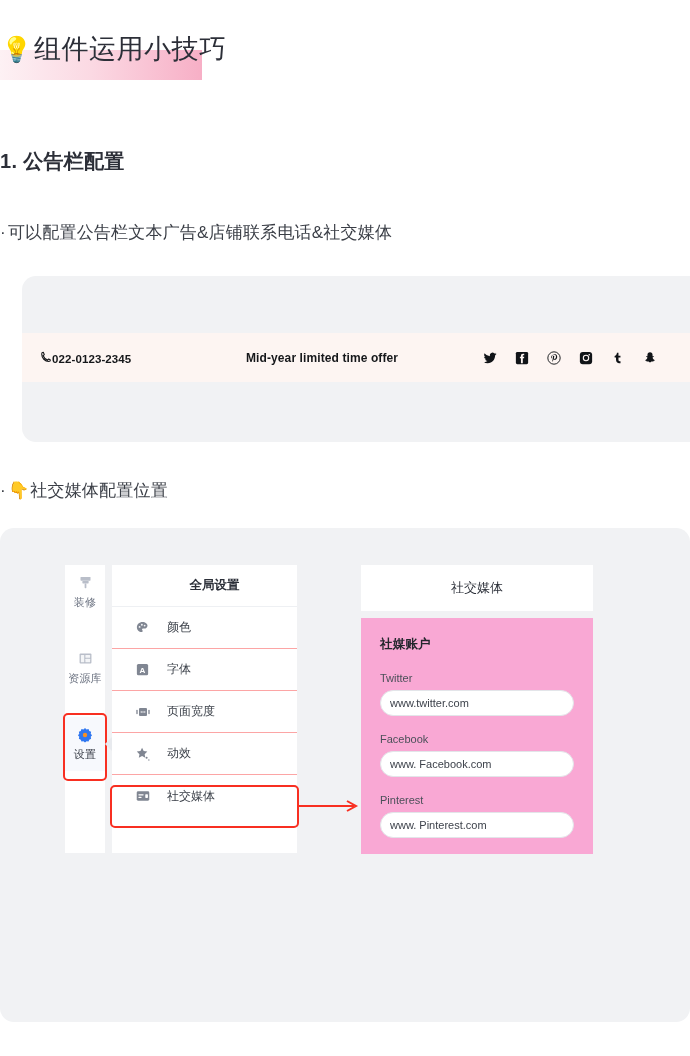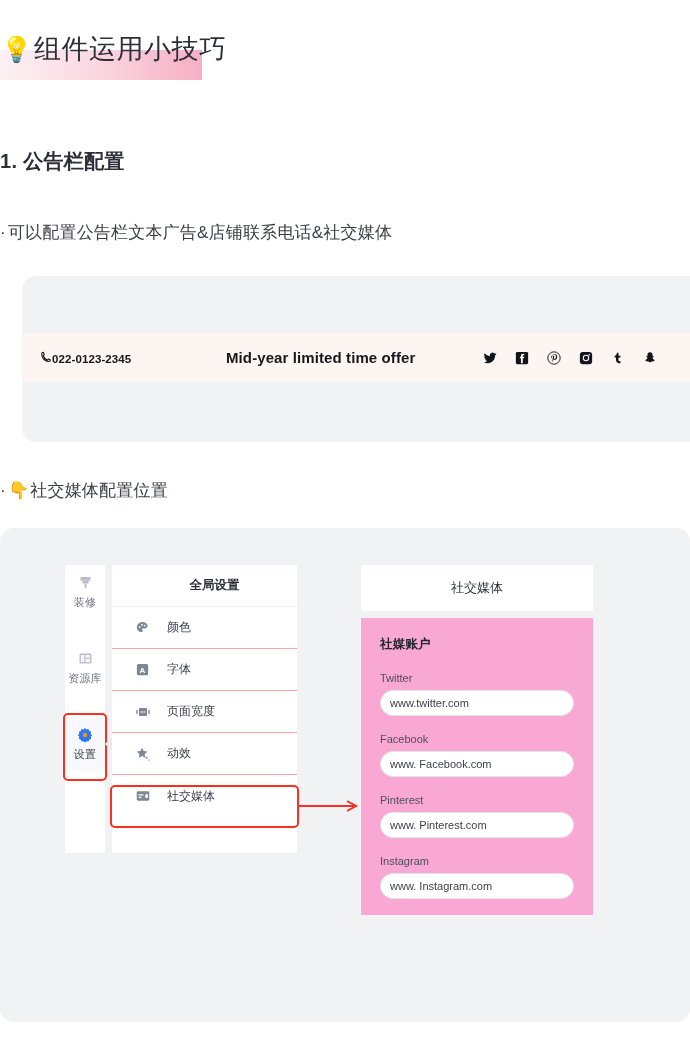--- a/index.html
+++ b/index.html
@@ -78,22 +78,22 @@
   .ann-phone {
     display: flex; align-items: flex-end; gap: 0;
     margin-left: 18px;
     font-size: 11.5px;
     font-weight: bold;
     color: #15171a;
     letter-spacing: .1px;
   }
   .ann-msg {
     position: absolute;
-    left: 204px;
-    font-size: 15px;
+    left: 224px;
+    font-size: 12px;
     font-weight: bold;
     color: #15171a;
     letter-spacing: .1px;
   }
   .ann-socials {
     position: absolute;
     left: 460px;
     display: flex;
     align-items: center;
     gap: 17px;
@@ -415,19 +415,15 @@
       <div class="field">
         <div class="field-label">Facebook</div>
         <div class="field-input">www. Facebook.com</div>
       </div>
 
       <div class="field">
         <div class="field-label">Pinterest</div>
         <div class="field-input">www. Pinterest.com</div>
       </div>
 
-      <div class="field">
-        <div class="field-label">Instagram</div>
-        <div class="field-input">www. Instagram.com</div>
-      </div>
     </div>
   </div>
 </div>
 
 </body></html>

